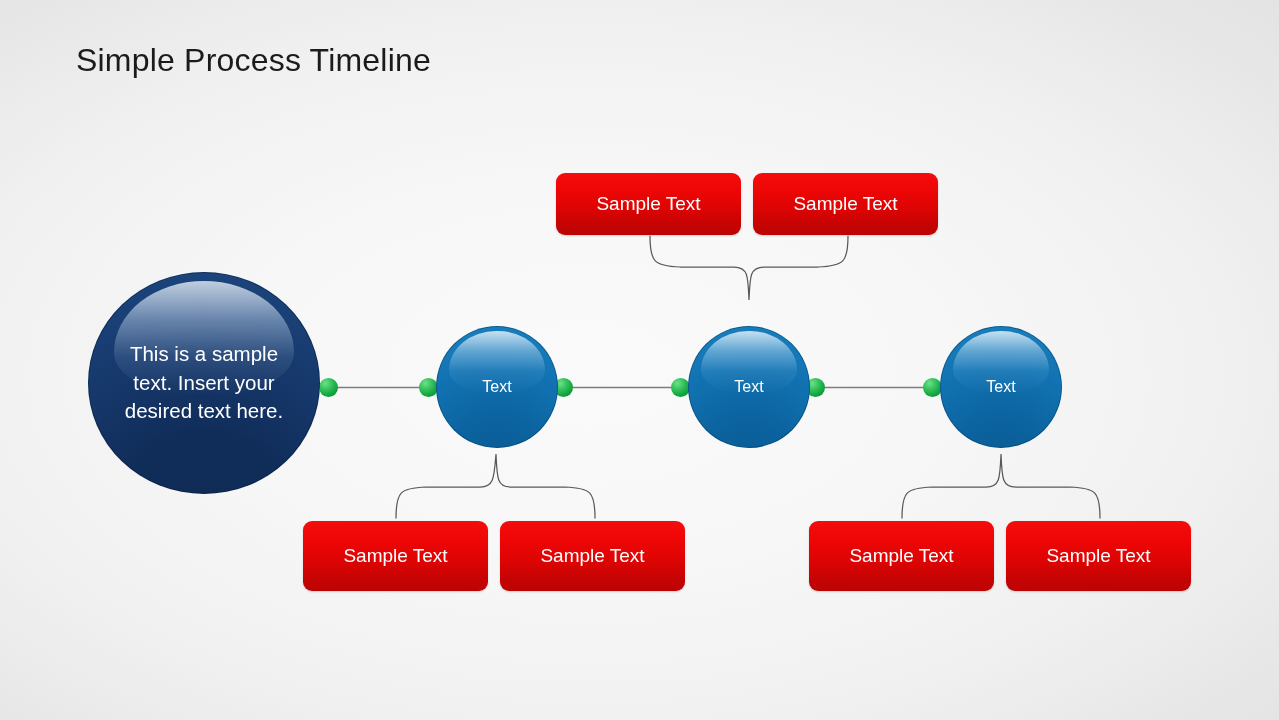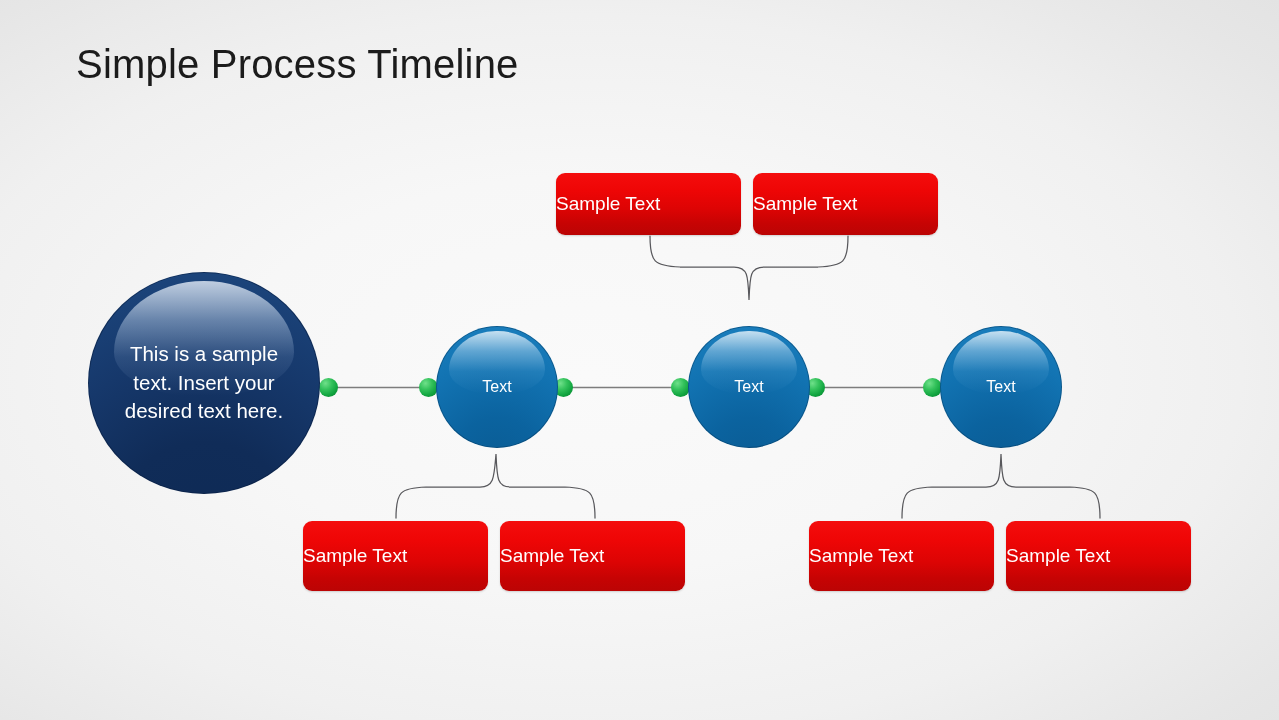--- a/index.html
+++ b/index.html
@@ -20,21 +20,21 @@
         #e6e6e6 78%,
         #dedede 100%);
     font-family: "Liberation Sans", sans-serif;
   }
 
   
   #title {
     position: absolute;
     left: 76px;
     top: 42px;
-    font-size: 40px;
+    font-size: 32px;
     font-weight: 400;
     letter-spacing: 0.2px;
     color: #1b1b1b;
     white-space: nowrap;
   }
 
   
   #connectors {
     position: absolute;
     left: 0;
@@ -136,21 +136,21 @@
   #knob-4 { left: 671px; }
   #knob-5 { left: 806px; }
   #knob-6 { left: 923px; }
 
   
   .callout {
     position: absolute;
     border-radius: 9px;
     display: flex;
     align-items: center;
-    justify-content: flex-start;
+    justify-content: center;
     color: #ffffff;
     font-size: 19px;
     background: linear-gradient(to bottom,
       #f40d0d 0%,
       #ef0606 26%,
       #dd0404 58%,
       #c60303 82%,
       #bb0404 100%);
     box-shadow: 0 1px 2px rgba(0,0,0,0.16);
     box-sizing: border-box;

